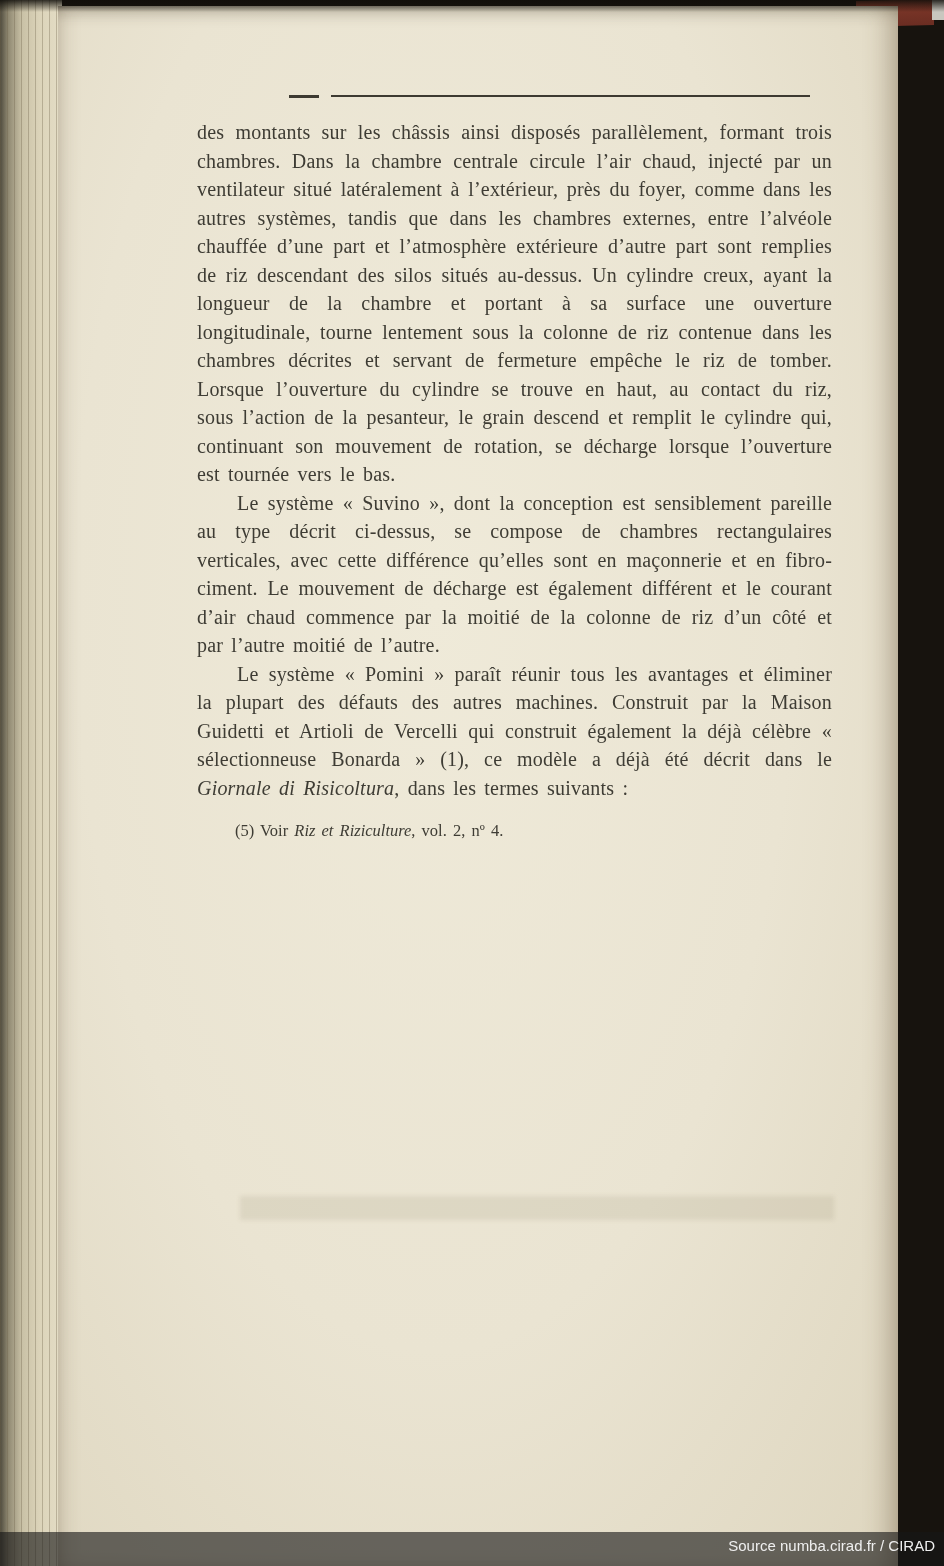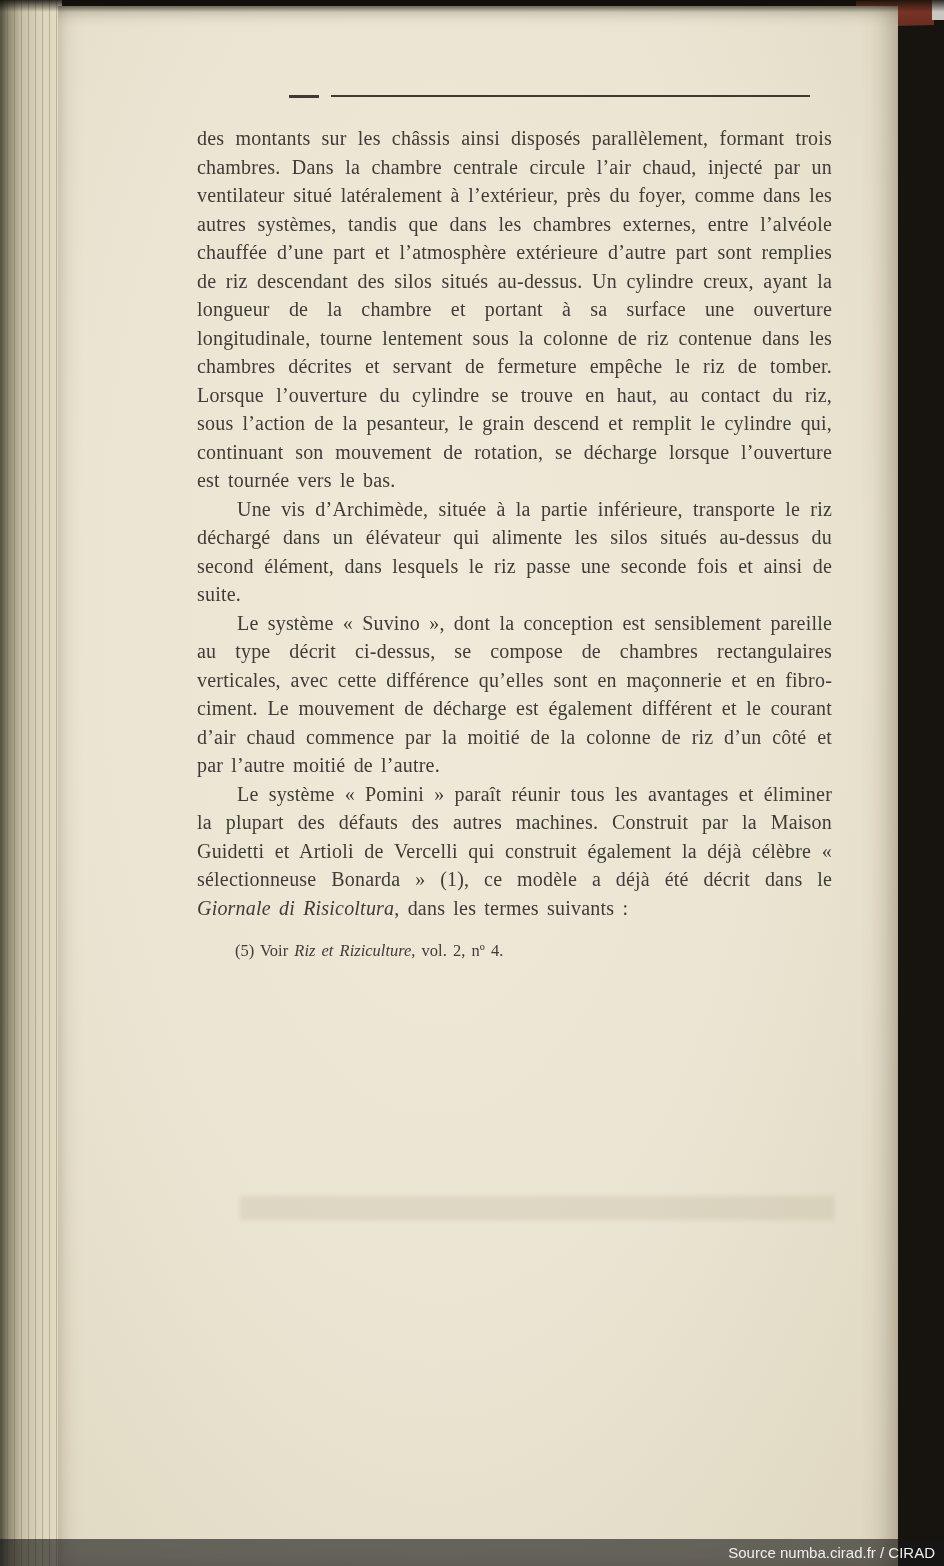--- a/index.html
+++ b/index.html
@@ -43,35 +43,35 @@
 
   .page-header { position:relative; height:26px; }
   .page-number { position:absolute; left:2px; top:2px; font-size:17px; color:#35322a; letter-spacing:1px; }
   .running-title { display:block; text-align:center; font-style:italic; font-size:18.5px;
     letter-spacing:3px; word-spacing:7px; color:#34312a; }
 
   .rules { position:relative; height:4px; margin-top:13px; }
   .rule-short { position:absolute; left:92px; top:0; width:30px; height:2.5px; background:#3d3a31; }
   .rule-long  { position:absolute; left:134px; top:0; width:479px; height:2px; background:#3d3a31; }
 
-  .body-text { margin-top:25px; }
+  .body-text { margin-top:19px; }
   .para { text-align:justify; font-size:20px; line-height:28.5px; word-spacing:3px;
     letter-spacing:.2px; color:#3e3c34; }
   .para.indent { text-indent:40px; }
   .it { font-style:italic; }
 
   .footnote { margin-top:18px; padding-left:38px; font-size:16.5px; line-height:22px;
     color:#3e3c34; word-spacing:2px; }
 
   
   .ghost-band { position:absolute; left:240px; right:110px; top:1196px; height:24px;
     background:rgba(125,112,82,.12); filter:blur(2px); }
 
   .source-bar {
-    position:absolute; left:0; right:0; bottom:0; height:27px;
+    position:absolute; left:0; right:0; bottom:0; height:34px;
     background:rgba(22,22,22,.62);
     font-family:"Liberation Sans","DejaVu Sans",sans-serif;
     font-size:15px; color:#efefef; text-align:right; line-height:27px; padding-right:9px;
   }
 </style>
 </head>
 <body>
 
 <div class="scan">
 
@@ -85,21 +85,20 @@
 
     <div class="rules">
       <span class="rule-short"></span>
       <span class="rule-long"></span>
     </div>
 
     <div class="body-text">
 
       <p class="para"><span>des montants sur les châssis ainsi disposés parallèlement, formant trois chambres. Dans la chambre centrale circule l’air chaud, injecté par un ventilateur situé latéralement à l’extérieur, près du foyer, comme dans les autres systèmes, tandis que dans les chambres externes, entre l’alvéole chauffée d’une part et l’atmosphère extérieure d’autre part sont remplies de riz descendant des silos situés au-dessus. Un cylindre creux, ayant la longueur de la chambre et portant à sa surface une ouverture longitudinale, tourne lentement sous la colonne de riz contenue dans les chambres décrites et servant de fermeture empêche le riz de tomber. Lorsque l’ouverture du cylindre se trouve en haut, au contact du riz, sous l’action de la pesanteur, le grain descend et remplit le cylindre qui, continuant son mouvement de rotation, se décharge lorsque l’ouverture est tournée vers le bas.</span></p>
 
-      <p class="para indent"><span>Une vis d’Archimède, située à la partie inférieure, transporte le riz déchargé dans un élévateur qui alimente les silos situés au-dessus du second élément, dans lesquels le riz passe une seconde fois et ainsi de suite.</span></p>
 
       <p class="para indent"><span>Le système « Suvino », dont la conception est sensiblement pareille au type décrit ci-dessus, se compose de chambres rectangulaires verticales, avec cette différence qu’elles sont en maçonnerie et en fibro-ciment. Le mouvement de décharge est également différent et le courant d’air chaud commence par la moitié de la colonne de riz d’un côté et par l’autre moitié de l’autre.</span></p>
 
       <p class="para indent"><span>Le système « Pomini » paraît réunir tous les avantages et éliminer la plupart des défauts des autres machines. Construit par la Maison Guidetti et Artioli de Vercelli qui construit également la déjà célèbre « sélectionneuse Bonarda » (1), ce modèle a déjà été décrit dans le </span><span class="it">Giornale di Risicoltura</span><span>, dans les termes suivants :</span></p>
 
 
     </div>
 
     <div class="footnote"><span>(5) Voir </span><span class="it">Riz et Riziculture</span><span>, vol. 2, nº 4.</span></div>
 

